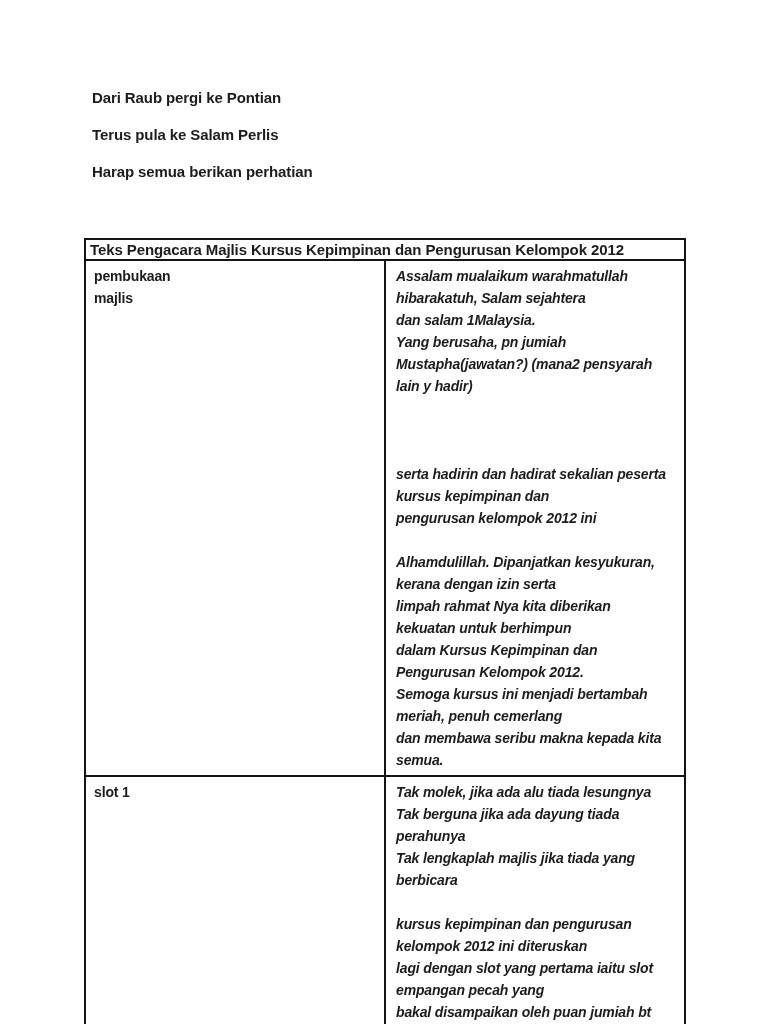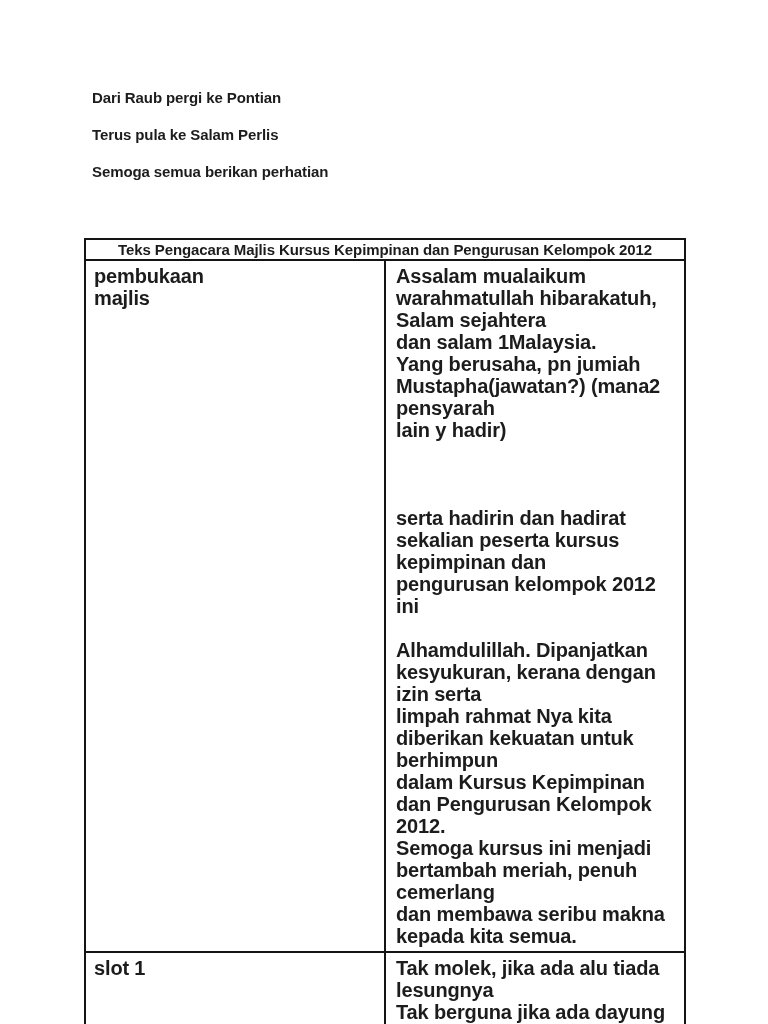--- a/index.html
+++ b/index.html
@@ -36,52 +36,53 @@
     table-layout: fixed;
   }
   table.script-table, table.script-table th, table.script-table td {
     border: 2px solid #141414;
   }
   table.script-table th {
     height: 20px;
     font-size: 15px;
     font-weight: 700;
     letter-spacing: -0.1px;
-    text-align: center;
+    text-align: left;
     vertical-align: middle;
     padding: 1px 4px;
     white-space: nowrap;
     overflow: hidden;
   }
   table.script-table td {
     vertical-align: top;
-    font-size: 20px;
+    font-size: 14px;
     font-weight: 700;
     letter-spacing: -0.15px;
     line-height: 22px;
     white-space: pre-wrap;
     overflow: hidden;
   }
   td.cell-label {
     width: 102px;
     padding: 4px 4px 4px 8px;
   }
   td.cell-content {
     padding: 4px 18px 4px 10px;
+    font-style: italic;
   }
 </style>
 </head>
 <body>
 
 <div class="page">
 
   <div class="intro">
     <p>Dari Raub pergi ke Pontian</p>
     <p>Terus pula ke Salam Perlis</p>
-    <p>Semoga semua berikan perhatian</p>
+    <p>Harap semua berikan perhatian</p>
   </div>
 
   <table class="script-table">
     <thead>
       <tr>
         <th colspan="2">Teks Pengacara Majlis Kursus Kepimpinan dan Pengurusan Kelompok 2012</th>
       </tr>
     </thead>
     <tbody>
       <tr>

